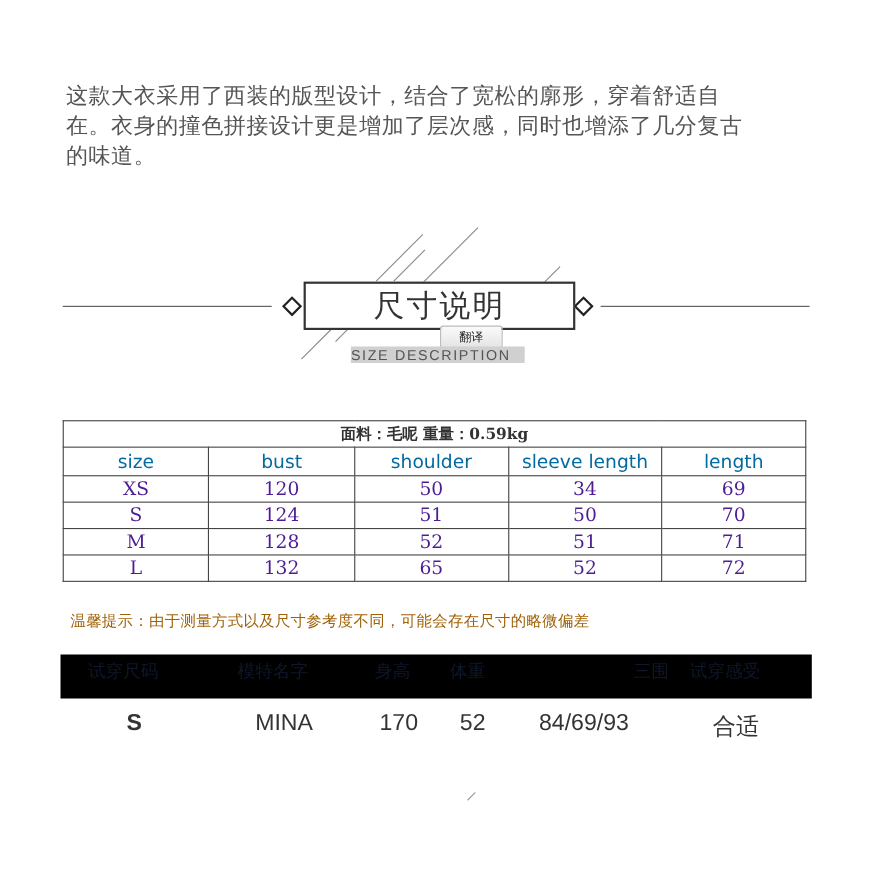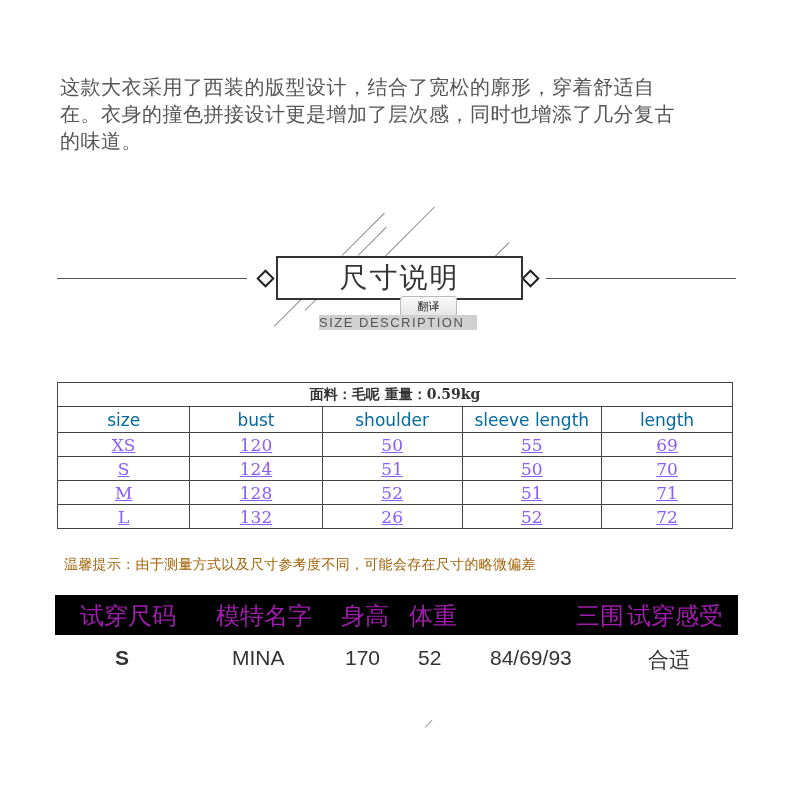--- a/index.html
+++ b/index.html
@@ -22,25 +22,25 @@
                font-family: "Liberation Sans", sans-serif; font-size: 13px; letter-spacing: 1.5px;
                color: #555; line-height: 15px; }
 
   table.sz { position: absolute; left: 57px; top: 382px; width: 676px; border-collapse: collapse; }
   table.sz td { border: 1.5px solid #444; text-align: center; padding: 0; }
   .info-row td { height: 23px; text-align: right; font-weight: bold; font-size: 14px;
                  padding-right: 160px; border-left: 1.5px solid #444; }
   .head-row td { height: 25px; font-family: "DejaVu Sans", sans-serif; font-size: 17px;
                  color: #0369a1; border-left: none; border-right: none; }
   .head-row td:first-child { border-left: 1.5px solid #444; }
-  .data-row td { height: 23px; font-size: 17px; color: #8b5cf6; text-decoration: underline; }
+  .data-row td { height: 23px; font-size: 17px; color: #4c1d95; }
 
   .note { left: 64px; top: 556px; font-size: 14px; color: #a16207; letter-spacing: 0.3px; }
   .model-head { left: 55px; top: 595px; width: 683px; height: 40px; background: #000; }
-  .mh { top: 600px; font-size: 24px; color: #a21caf; font-family: "DejaVu Sans", sans-serif; }
+  .mh { top: 600px; font-size: 16px; color: #0f172a; font-family: "DejaVu Sans", sans-serif; }
   .mv { top: 646px; font-size: 21px; color: #333; font-family: "Liberation Sans", sans-serif; }
 </style>
 </head>
 <body>
 
 <div class="abs intro">
   <div>这款大衣采用了西装的版型设计，结合了宽松的廓形，穿着舒适自</div>
   <div>在。衣身的撞色拼接设计更是增加了层次感，同时也增添了几分复古</div>
   <div>的味道。</div>
 </div>
@@ -77,41 +77,41 @@
     <td>size</td>
     <td>bust</td>
     <td>shoulder</td>
     <td>sleeve length</td>
     <td>length</td>
   </tr>
   <tr class="data-row">
     <td>XS</td>
     <td>120</td>
     <td>50</td>
-    <td>55</td>
+    <td>34</td>
     <td>69</td>
   </tr>
   <tr class="data-row">
     <td>S</td>
     <td>124</td>
     <td>51</td>
     <td>50</td>
     <td>70</td>
   </tr>
   <tr class="data-row">
     <td>M</td>
     <td>128</td>
     <td>52</td>
     <td>51</td>
     <td>71</td>
   </tr>
   <tr class="data-row">
     <td>L</td>
     <td>132</td>
-    <td>26</td>
+    <td>65</td>
     <td>52</td>
     <td>72</td>
   </tr>
 </tbody>
   </table>
 
 <div class="abs note">温馨提示：由于测量方式以及尺寸参考度不同，可能会存在尺寸的略微偏差</div>
 
 <div class="abs model-head"></div>
 <div class="abs mh" style="left:80px;">试穿尺码</div>

